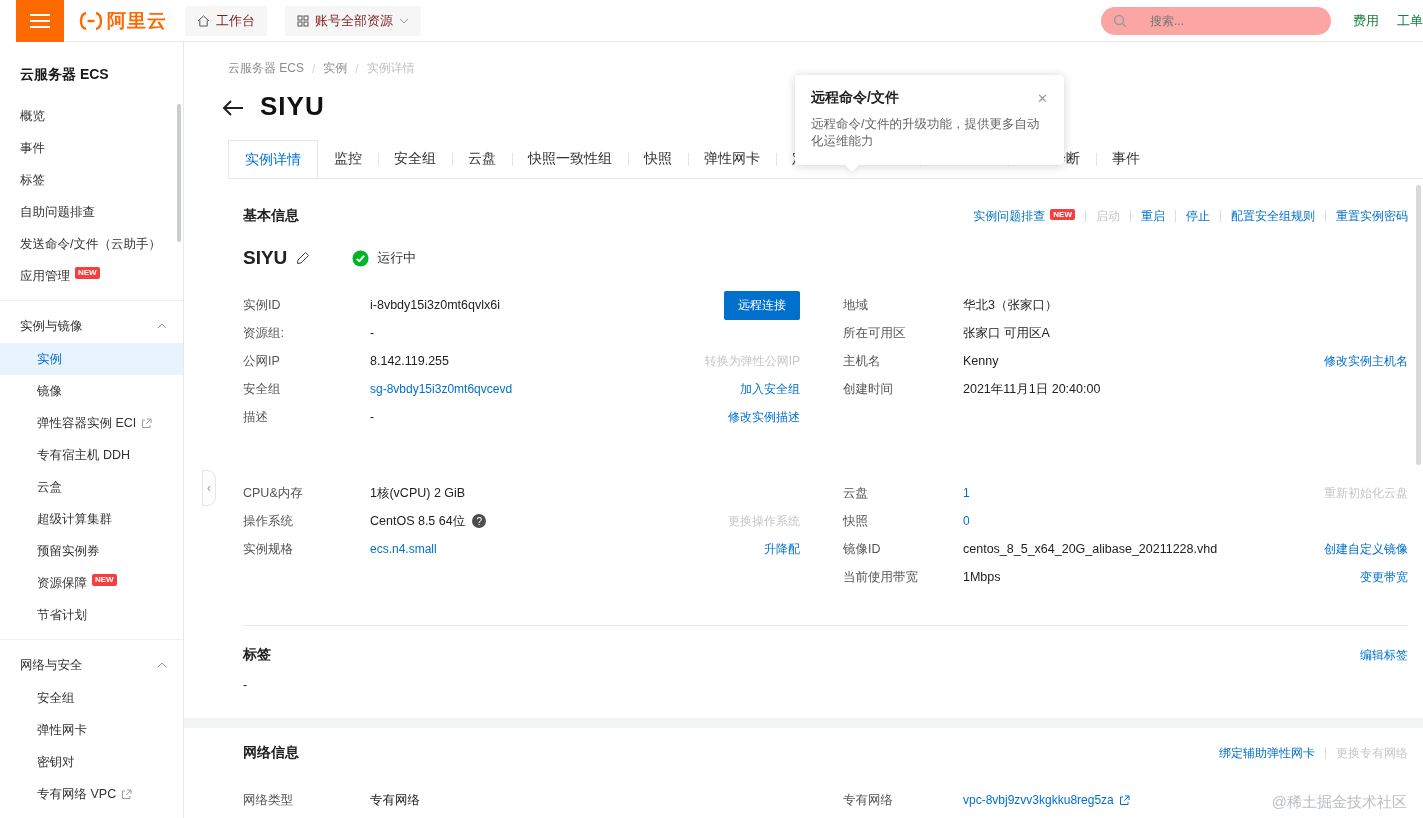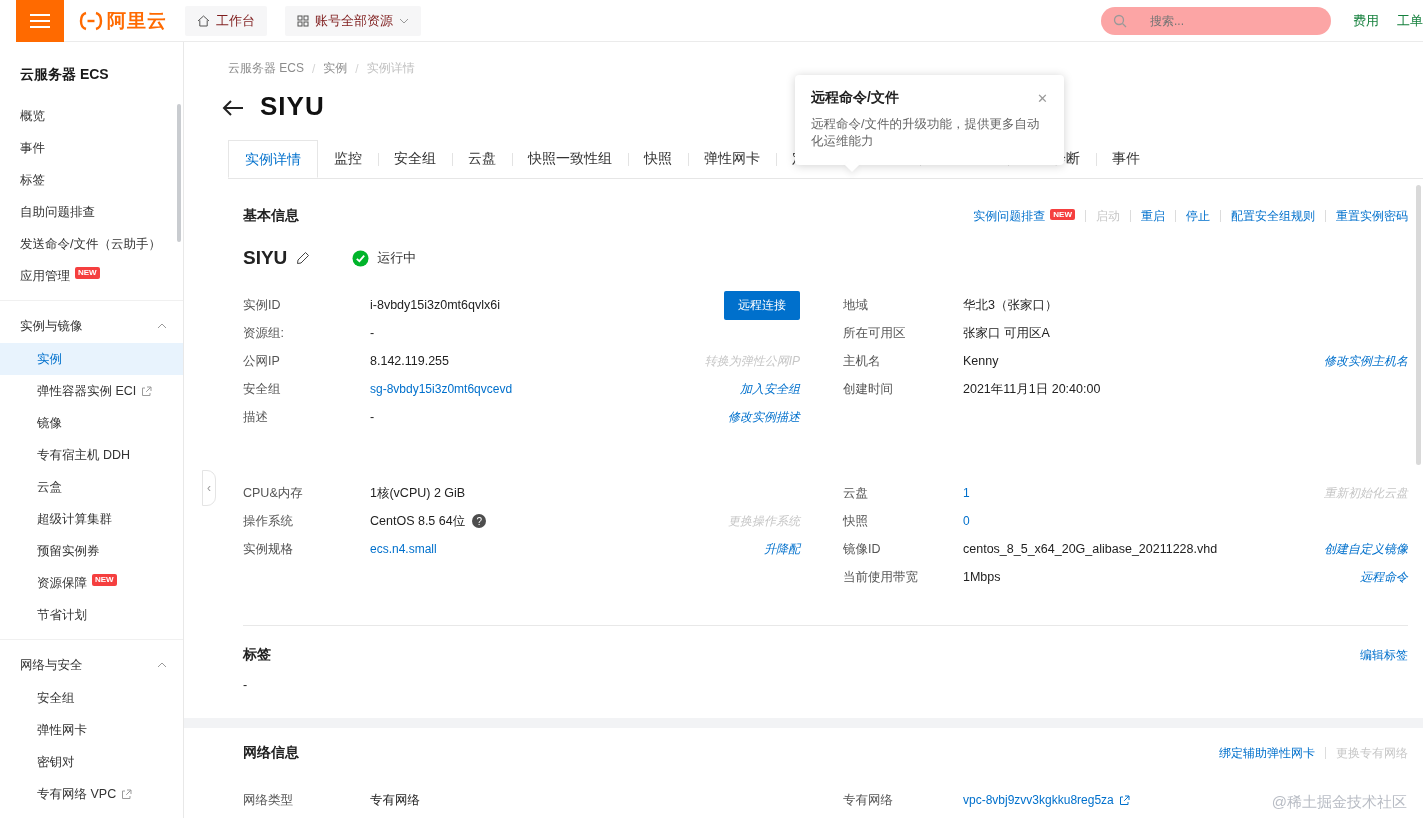--- a/index.html
+++ b/index.html
@@ -67,21 +67,21 @@
 
   .detail-cols{display:flex;margin-top:22px;}
   .detail-cols.g2{margin-top:48px;}
   .col-left{width:557px;flex-shrink:0;}
   .col-right{flex:1;margin-left:43px;}
   .drow{display:flex;align-items:center;height:28px;font-size:12.5px;}
   .dlabel{width:127px;flex-shrink:0;color:#555;}
   .col-right .dlabel{width:120px;}
   .dvalue{color:#222;display:flex;align-items:center;white-space:nowrap;}
   .dvalue.link{color:#0070cc;cursor:pointer;}
-  .daction{margin-left:auto;white-space:nowrap;font-style:italic;}
+  .daction{margin-left:auto;white-space:nowrap;}
   .btn-primary{margin-left:auto;background:#0070cc;color:#fff;border:none;font-size:12px;padding:6px 14px;border-radius:2px;cursor:pointer;font-family:inherit;}
   .qicon{width:14px;height:14px;border-radius:50%;background:#4d4d4d;color:#fff;font-size:10px;display:inline-flex;align-items:center;justify-content:center;margin-left:7px;cursor:pointer;}
 
   .hr{height:1px;background:#e8e8e8;margin-top:34px;}
   .tags-head{display:flex;align-items:center;margin-top:20px;}
   .tags-value{margin-top:14px;font-size:12.5px;color:#222;}
   .band{height:10px;background:#f2f3f5;margin-top:26px;}
   .card2 .sec-head{margin-top:16px;}
   .card2 .detail-cols{margin-top:24px;}
 
@@ -167,30 +167,30 @@
   <div class="side-divider"></div>
   <div class="side-section">
     <span>实例与镜像</span>
     <span>
         <svg width="10" height="6" viewBox="0 0 10 6">
           <path d="M1 5 L5 1 L9 5" stroke="#999" fill="none"></path>
         </svg>
       </span>
   </div>
   <div class="side-item sub active">实例</div>
+  <div class="side-item sub">镜像</div>
   <div class="side-item sub">
     <span>弹性容器实例 ECI</span>
     <span class="ext-icon">
         <svg width="11" height="11" viewBox="0 0 11 11">
           <path d="M4 2 H1.5 V9.5 H9 V7" stroke="currentColor" fill="none"></path>
           <path d="M6 1 H10 V5 M10 1 L5.2 5.8" stroke="currentColor" fill="none"></path>
         </svg>
       </span>
   </div>
-  <div class="side-item sub">镜像</div>
   <div class="side-item sub">专有宿主机 DDH</div>
   <div class="side-item sub">云盒</div>
   <div class="side-item sub">超级计算集群</div>
   <div class="side-item sub">预留实例券</div>
   <div class="side-item sub">
     <span>资源保障</span>
     <span class="badge">NEW</span>
   </div>
   <div class="side-item sub">节省计划</div>
   <div class="side-divider"></div>
@@ -376,21 +376,21 @@
           <span class="dvalue link">0</span>
         </div>
         <div class="drow">
           <span class="dlabel">镜像ID</span>
           <span class="dvalue">centos_8_5_x64_20G_alibase_20211228.vhd</span>
           <span class="daction link">创建自定义镜像</span>
         </div>
         <div class="drow">
           <span class="dlabel">当前使用带宽</span>
           <span class="dvalue">1Mbps</span>
-          <span class="daction link">远程命令</span>
+          <span class="daction link">变更带宽</span>
         </div>
       </div>
     </div>
 
     <div class="hr"></div>
 
     <div class="tags-head">
       <span class="sec-title">标签</span>
       <span class="sec-actions">
           <span class="link">编辑标签</span>

